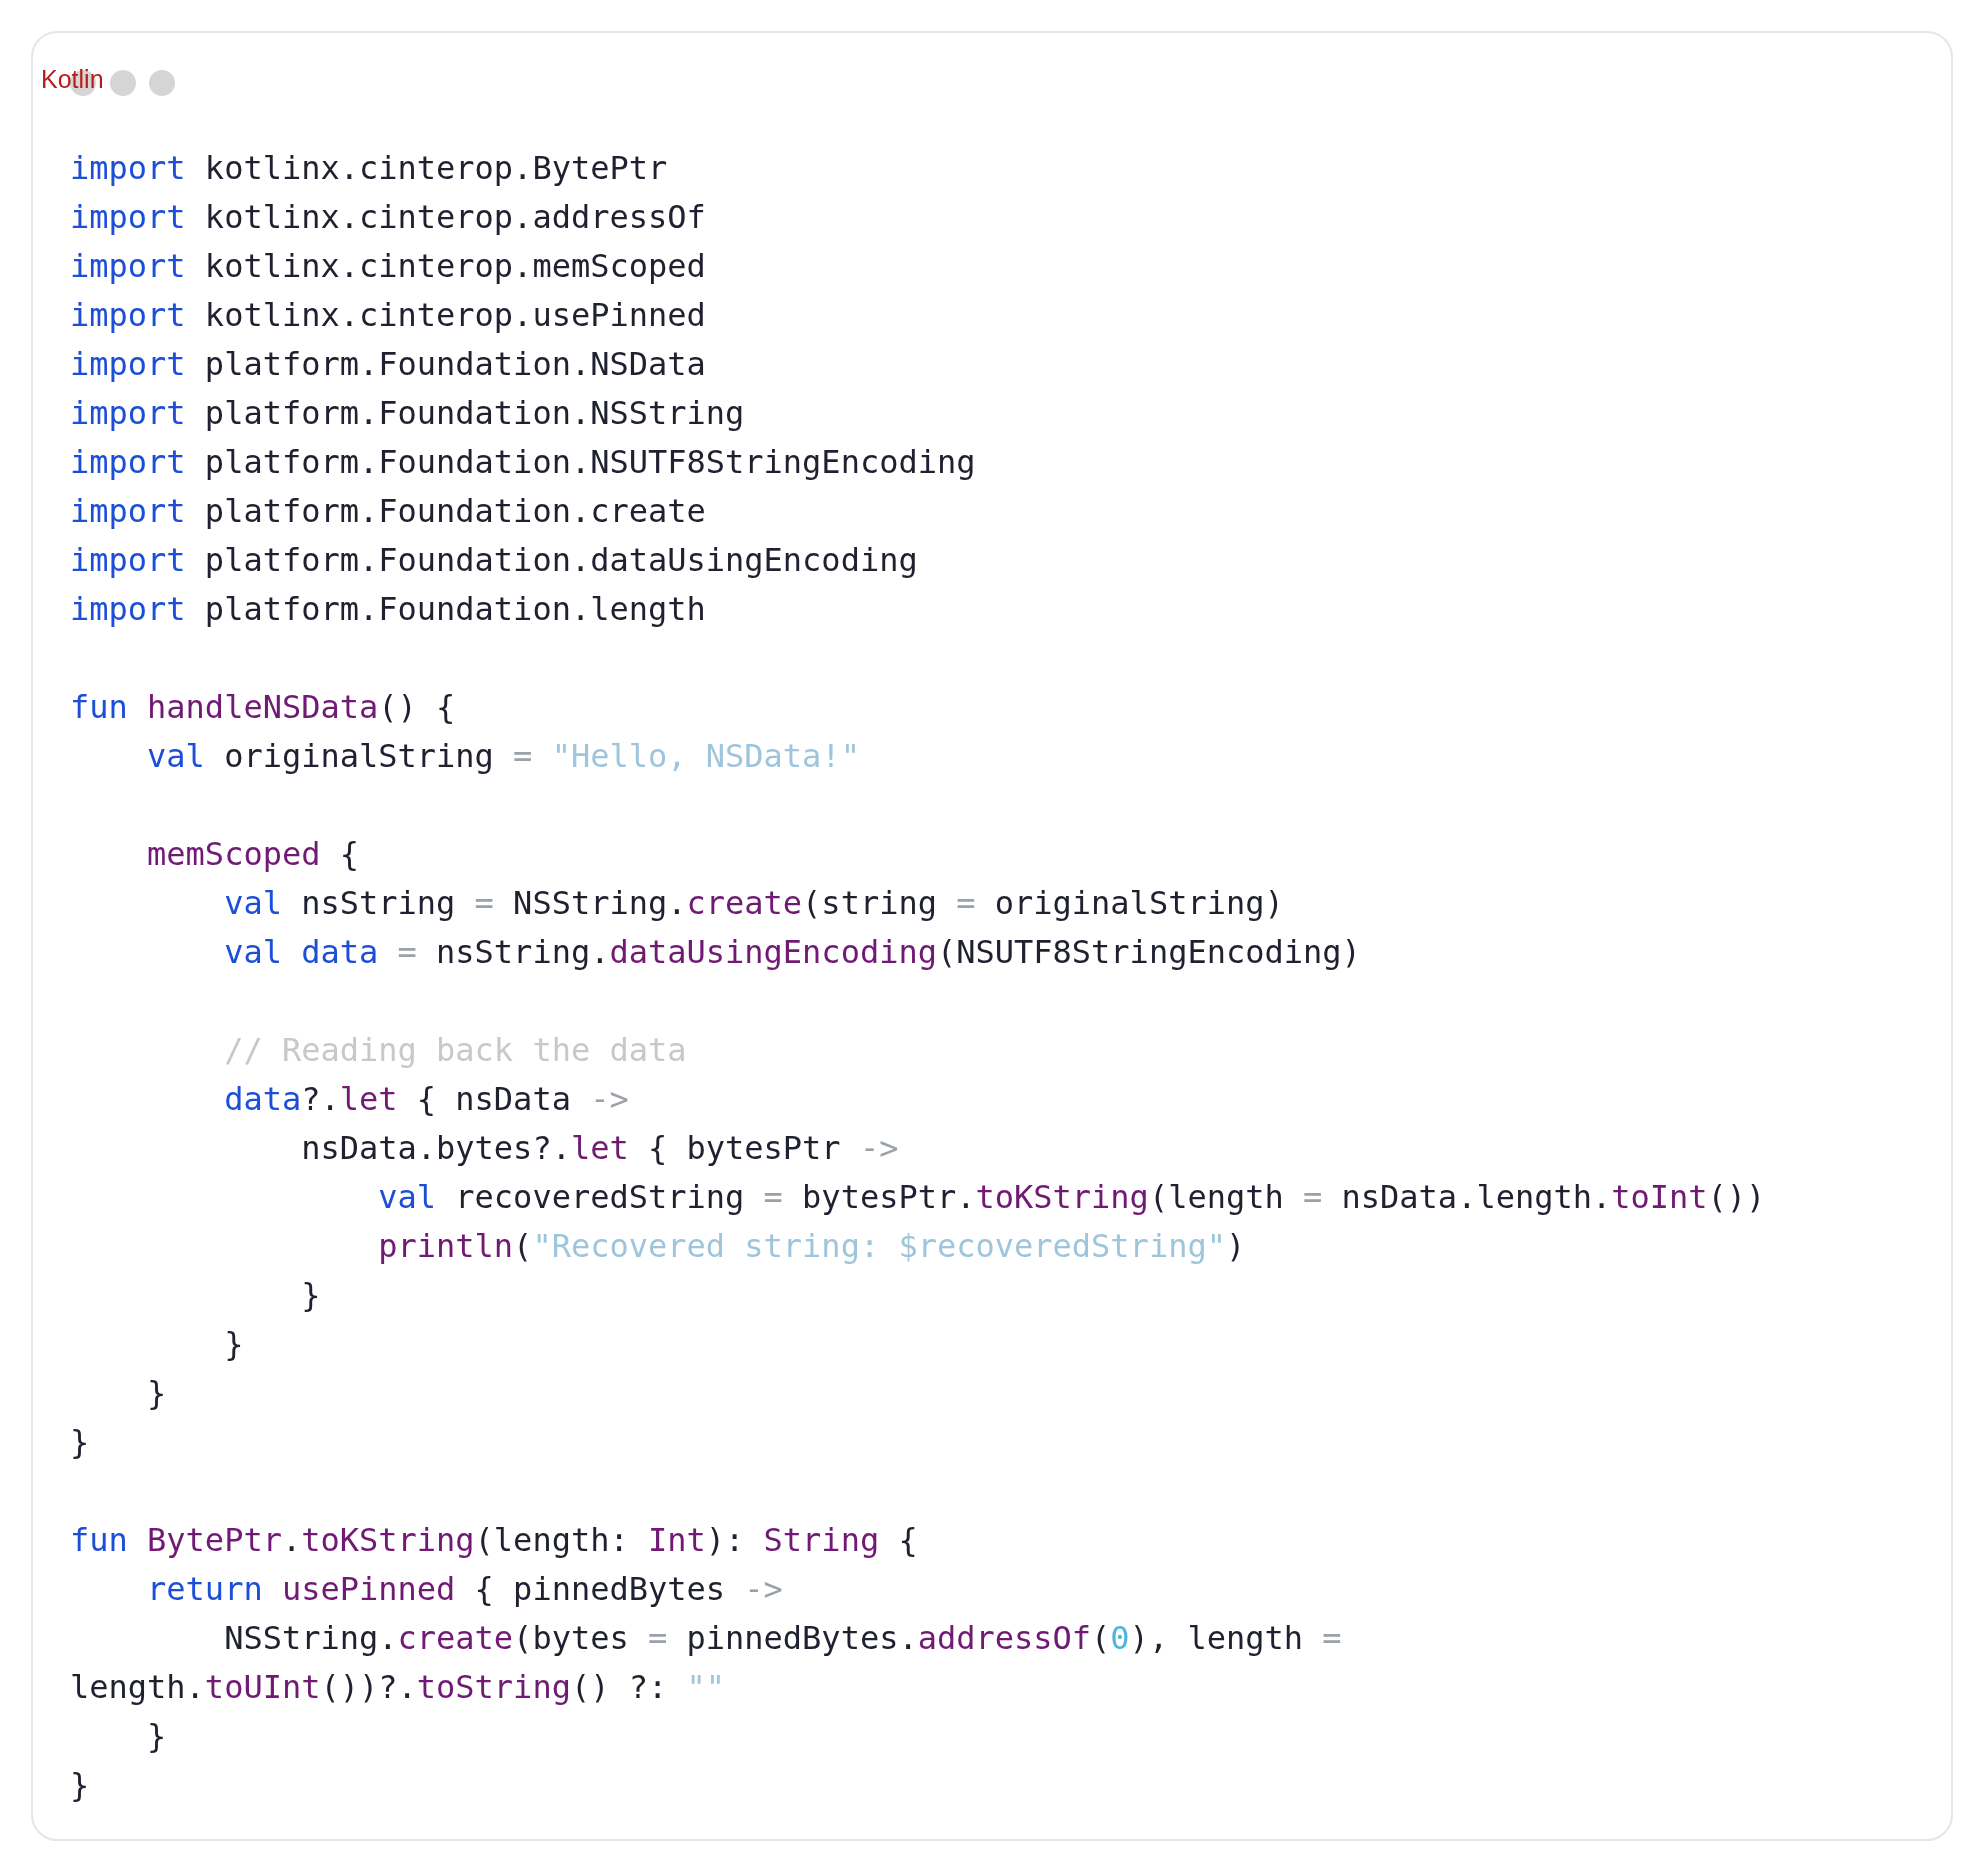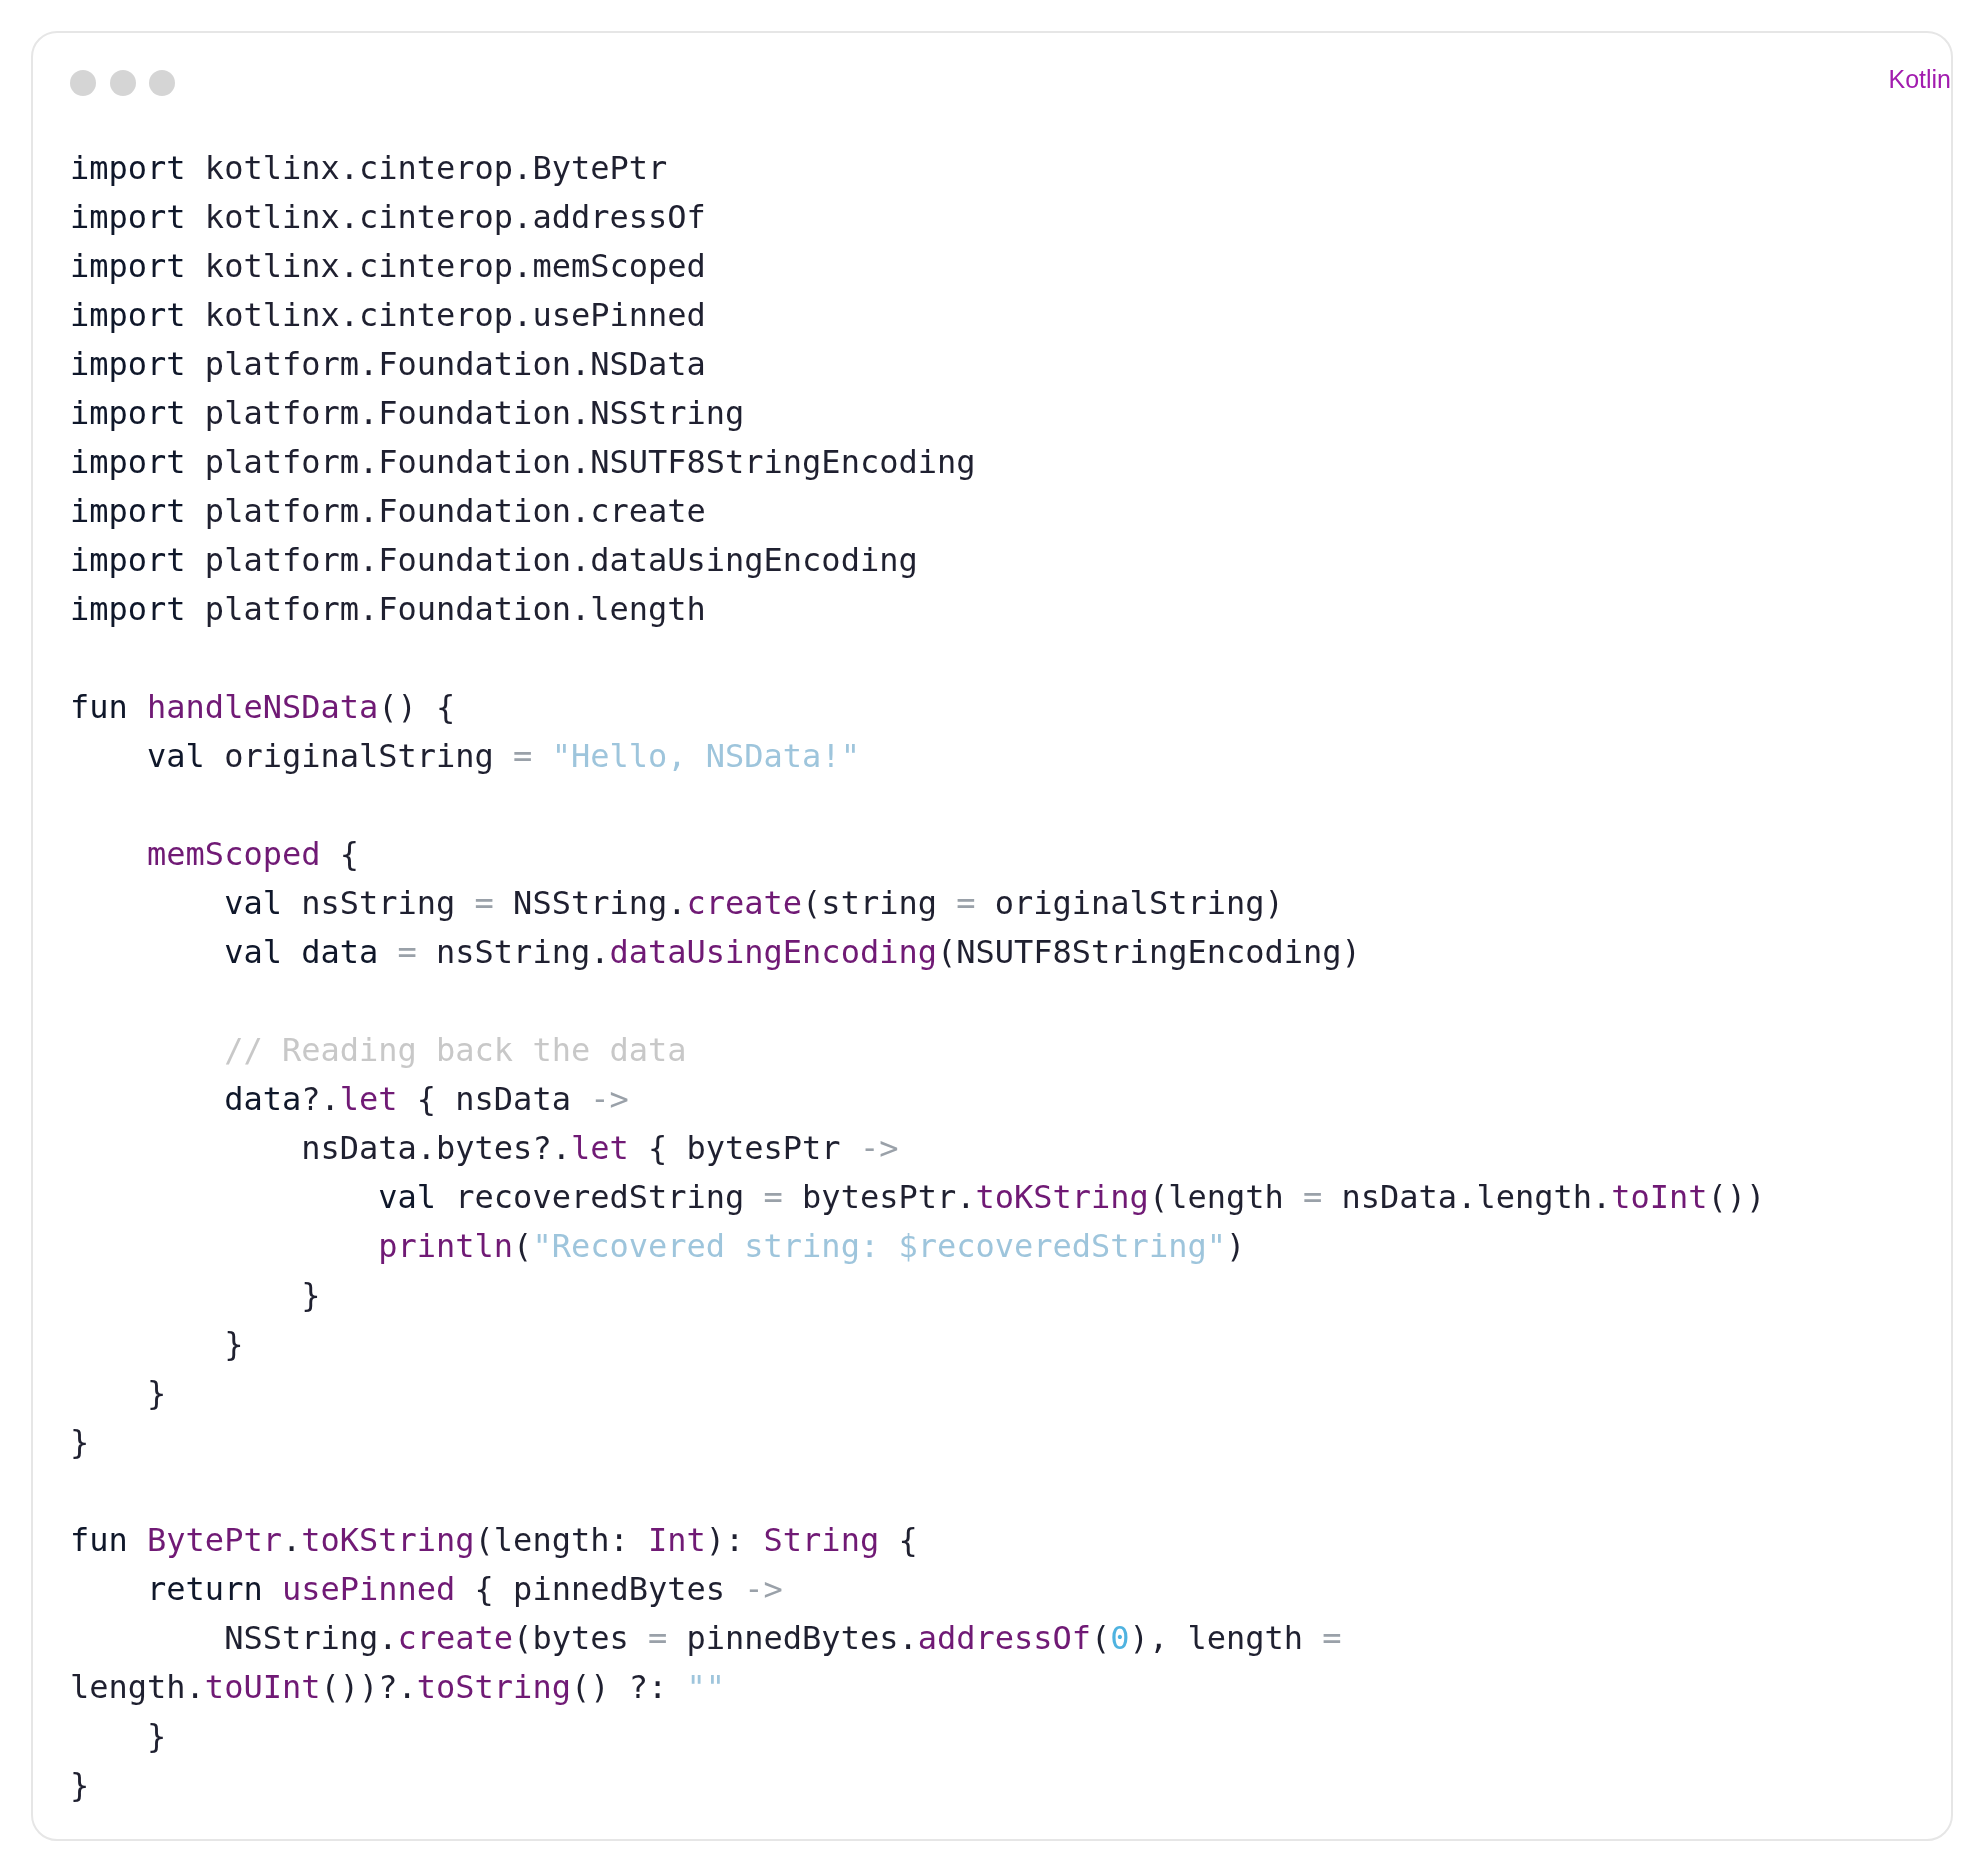--- a/index.html
+++ b/index.html
@@ -6,30 +6,30 @@
   body {
     width: 1985px; height: 1873px; background: #ffffff; position: relative; overflow: hidden;
   }
   .window {
     position: absolute; left: 31px; top: 31px; width: 1922px; height: 1810px;
     border: 2.2px solid #e6e6e6; border-radius: 26px; background: #ffffff; box-sizing: border-box;
   }
   .dots { position: absolute; left: 37px; top: 37px; display: flex; gap: 13.5px; }
   .dot { width: 26px; height: 26px; border-radius: 50%; background: #d5d5d5; }
   .title {
-    position: absolute; left: 8px; right: 0; top: 32px; text-align: right;
-    font-family: "Liberation Sans", sans-serif; font-size: 25px; color: #a21caf;
+    position: absolute; left: 8px; right: 0; top: 32px; text-align: left;
+    font-family: "Liberation Sans", sans-serif; font-size: 25px; color: #b91c1c;
   }
   .code {
     position: absolute; left: 37px; top: 111px; margin: 0;
     font-family: "DejaVu Sans Mono", monospace; font-size: 32px; line-height: 49px;
     color: #1f2030; white-space: pre;
   }
   .line { height: 49px; }
-  .kw { color: #0f172a; }
+  .kw { color: #1d4ed8; }
   .fn { color: #701a75; }
   .str { color: #9ec5dc; }
   .op { color: #9aa1a9; }
   .cm { color: #c8c8c8; margin-top: 19px; }
   .num { color: #4fb3e0; }
   .tx { color: #1f2030; }
 </style>
 </head>
 <body>
 

